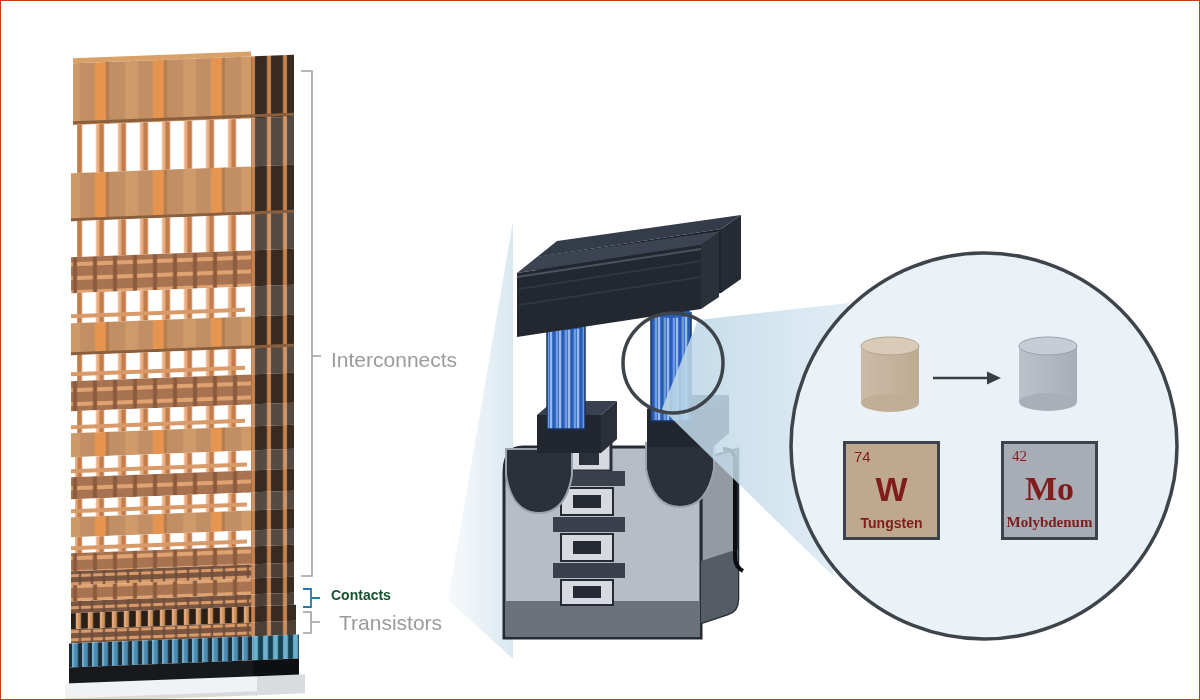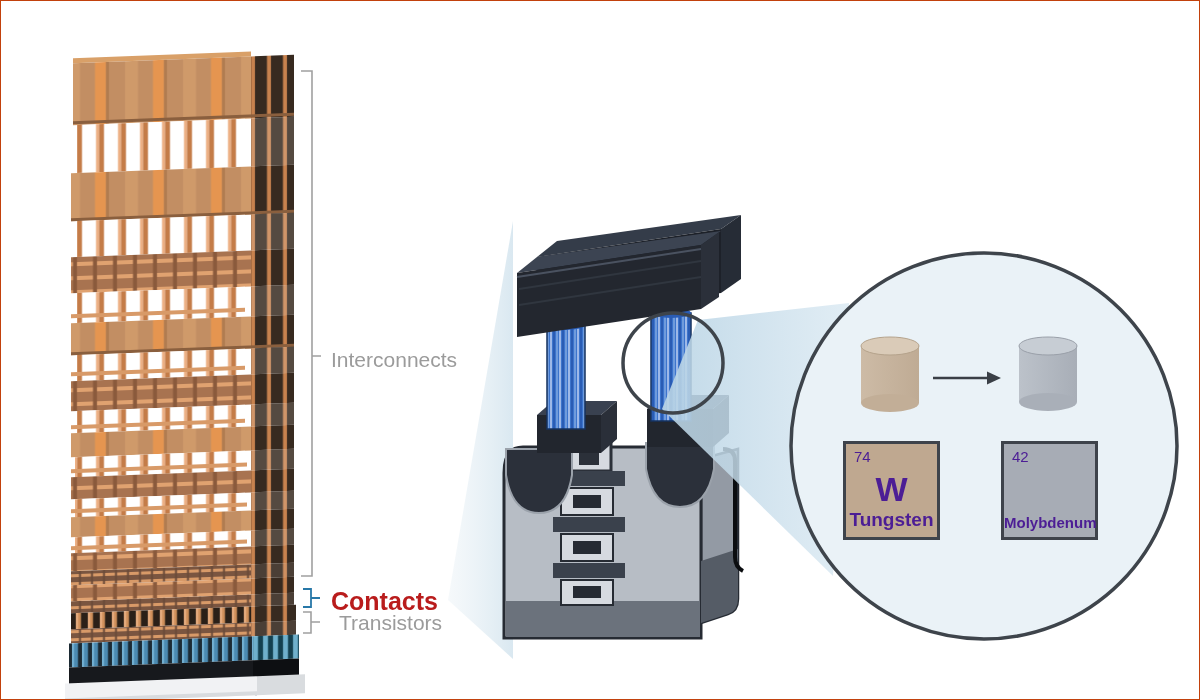--- a/index.html
+++ b/index.html
@@ -4,30 +4,30 @@
 <style>
   html,body{margin:0;padding:0;background:#fff;}
   #canvas{
     position:relative;width:1198px;height:698px;background:#ffffff;
     border:1px solid #c2410c;overflow:hidden;
     font-family:"Liberation Sans","DejaVu Sans",sans-serif;
   }
   #scene{position:absolute;left:0;top:0;}
   .lbl{position:absolute;white-space:nowrap;}
   .lbl-gray{color:#9b9b9b;font-size:21px;font-weight:400;}
-  .lbl-blue{color:#b91c1c;font-size:25px;font-weight:700;}
+  .lbl-blue{color:#14532d;font-size:14px;font-weight:700;}
   .tile{
     position:absolute;width:91px;height:93px;border:3px solid #3e434b;
-    box-sizing:content-box;color:#4c1d95;
+    box-sizing:content-box;color:#7f1d1d;
   }
   .tile-w{background:#bfa890;}
   .tile-mo{background:#a7acb5;}
   .tile .num{position:absolute;left:8px;top:4px;font-size:15px;font-weight:400;}
   .tile .sym{position:absolute;left:0;right:0;top:26px;text-align:center;font-size:34px;font-weight:700;}
-  .tile .nm{position:absolute;left:0;right:0;bottom:6px;text-align:center;font-size:19px;font-weight:700;}
+  .tile .nm{position:absolute;left:0;right:0;bottom:6px;text-align:center;font-size:14px;font-weight:700;}
   .tile-mo .nm{font-size:15px;}
 </style>
 </head>
 <body>
 
 <div id="canvas">
 
 <svg id="scene" width="1198" height="698" viewBox="0 0 1198 698">
   <defs>
     <pattern id="copperStripes" width="58" height="60" patternUnits="userSpaceOnUse">
@@ -274,18 +274,19 @@
 
 <div class="lbl lbl-gray" style="left:330px;top:347px;">Interconnects</div>
 <div class="lbl lbl-blue" style="left:330px;top:586px;">Contacts</div>
 <div class="lbl lbl-gray" style="left:338px;top:610px;">Transistors</div>
 
 <div class="tile tile-w" style="left:842px;top:440px;">
   <div class="num">74</div>
   <div class="sym">W</div>
   <div class="nm">Tungsten</div>
 </div>
-<div class="tile tile-mo" style="left:1000px;top:440px;">
+<div class="tile tile-mo" style="left:1000px;top:440px;font-family:Liberation Serif, serif;">
   <div class="num">42</div>
+  <div class="sym">Mo</div>
   <div class="nm">Molybdenum</div>
 </div>
 
 </div>
 
 </body></html>

